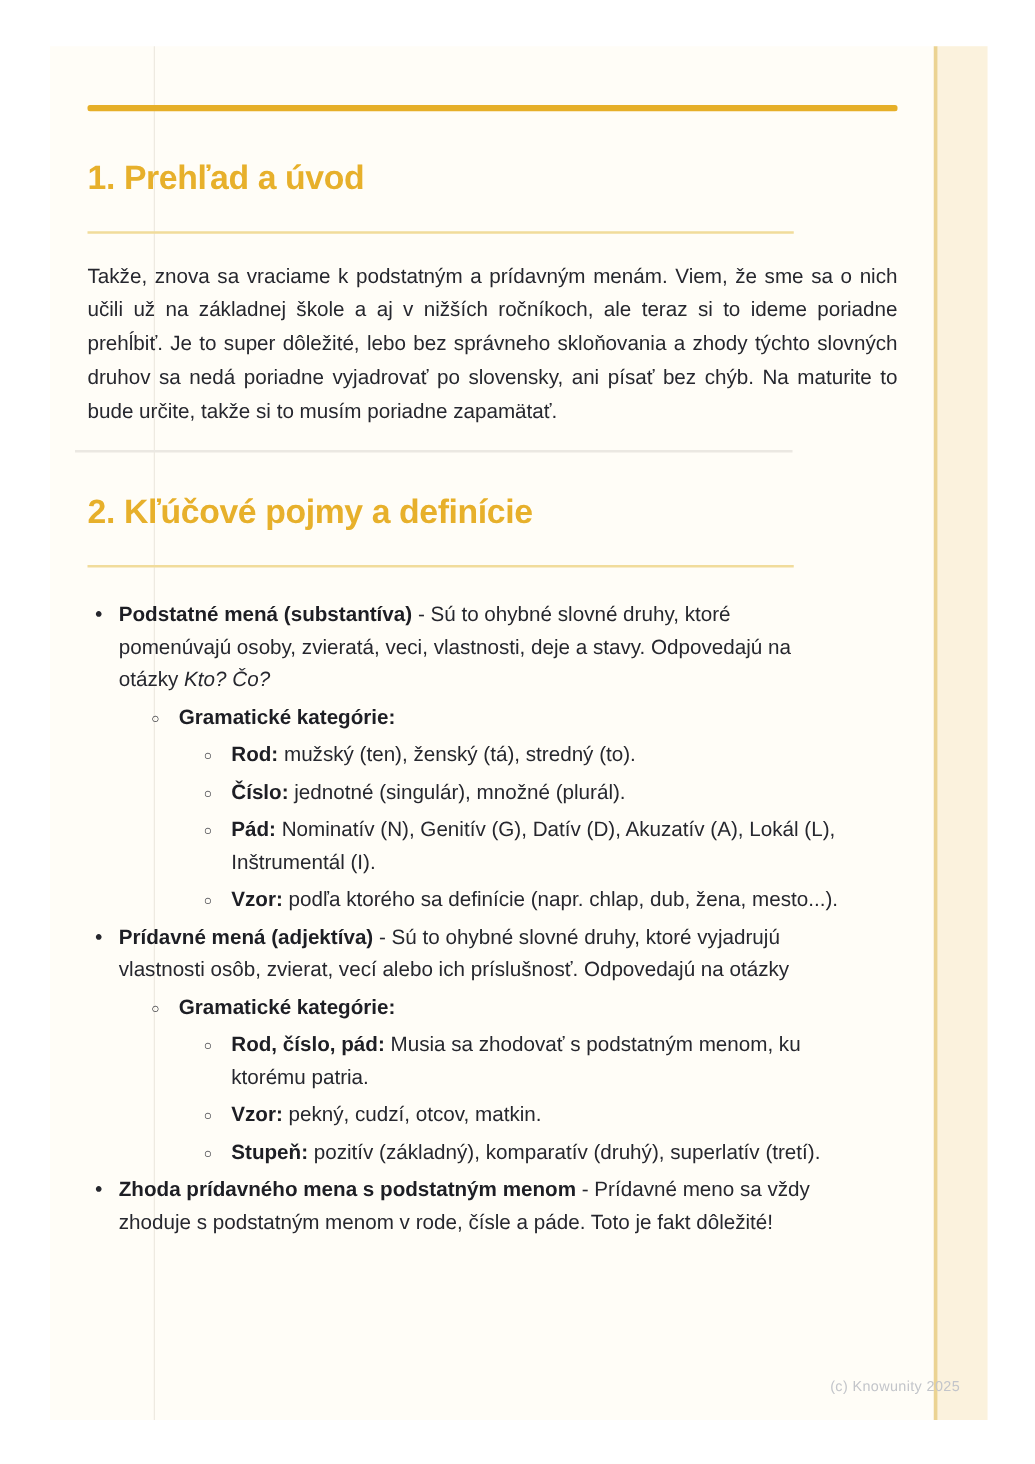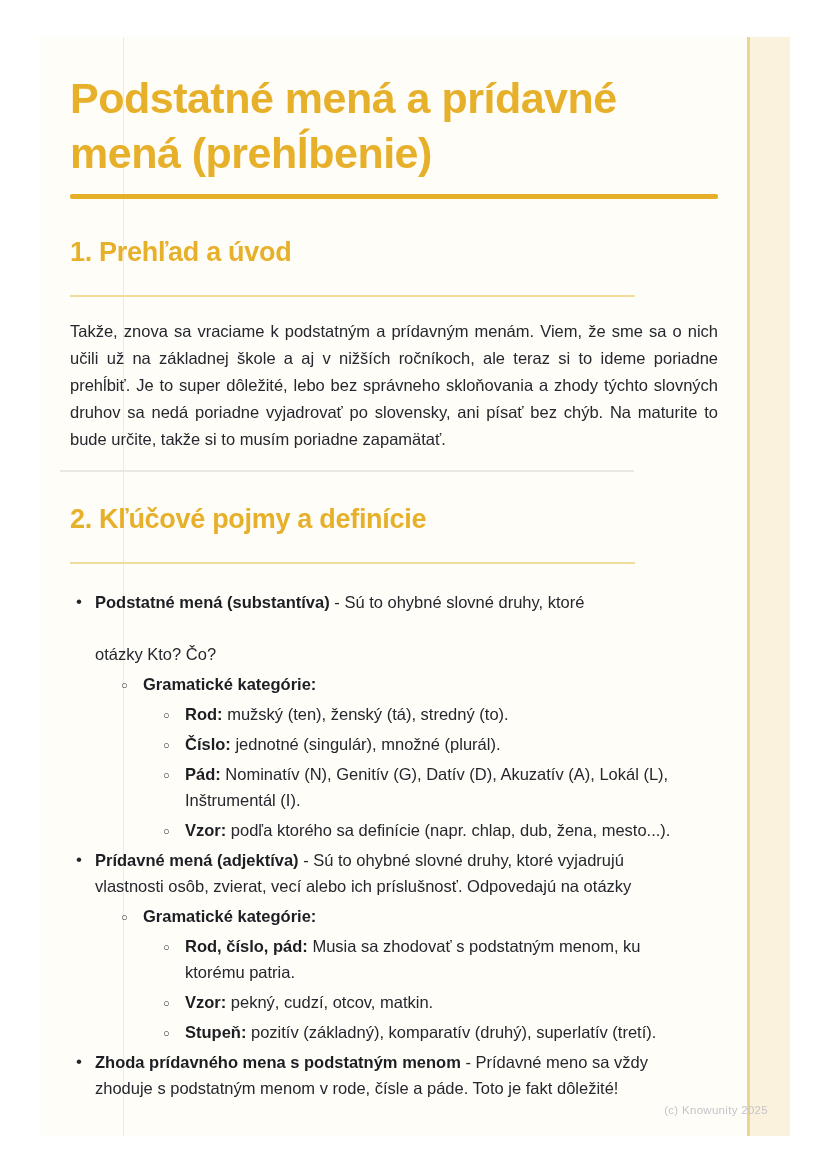--- a/index.html
+++ b/index.html
@@ -101,53 +101,52 @@
   li.lv3{padding-left:115px;}
   .marker{
     position:absolute;
     top:0;
     color:#26272E;
   }
   .m1{left:6px;font-size:17px;}
   .m2{left:51px;font-size:11px;top:1px;}
   .m3{left:93px;font-size:11px;top:1px;}
   .b{font-weight:700;color:#1D1E24;}
-  .i{}
+  .i{font-style:italic;}
   .watermark{
     position:absolute;
     right:22px;bottom:20px;
     font-size:11.5px;
     letter-spacing:0.3px;
     color:#C3C5CA;
   }
 </style>
 </head>
 <body>
 
 <div class="paper">
   <div class="margin-strip"></div>
   <div class="margin-rule"></div>
   <div class="paper-line"></div>
 
   <div class="content">
-    <h1 class="title">Podstatné mená a prídavné mená (prehĺbenie)</h1>
     <div class="title-rule"></div>
 
     <div class="sec-head sec1-head">
       <h2 class="sec-title">1. Prehľad a úvod</h2>
     </div>
     <p class="para">Takže, znova sa vraciame k podstatným a prídavným menám. Viem, že sme sa o nich učili už na základnej škole a aj v nižších ročníkoch, ale teraz si to ideme poriadne prehĺbiť. Je to super dôležité, lebo bez správneho skloňovania a zhody týchto slovných druhov sa nedá poriadne vyjadrovať po slovensky, ani písať bez chýb. Na maturite to bude určite, takže si to musím poriadne zapamätať.</p>
 
     <hr class="divider">
 
     <div class="sec-head sec2-head">
       <h2 class="sec-title">2. Kľúčové pojmy a definície</h2>
     </div>
     <ul class="concepts" id="concept-list">
-        <li class="lv1"><span class="marker m1">•</span><span class="b">Podstatné mená (substantíva)</span><span> - Sú to ohybné slovné druhy, ktoré</span><br><br><span>otázky </span><span class="i">Kto? Čo?</span></li>
+        <li class="lv1"><span class="marker m1">•</span><span class="b">Podstatné mená (substantíva)</span><span> - Sú to ohybné slovné druhy, ktoré</span><br><span>pomenúvajú osoby, zvieratá, veci, vlastnosti, deje a stavy. Odpovedajú na</span><br><span>otázky </span><span class="i">Kto? Čo?</span></li>
         <li class="lv2"><span class="marker m2">○</span><span class="b">Gramatické kategórie:</span></li>
         <li class="lv3"><span class="marker m3">○</span><span class="b">Rod:</span><span> mužský (ten), ženský (tá), stredný (to).</span></li>
         <li class="lv3"><span class="marker m3">○</span><span class="b">Číslo:</span><span> jednotné (singulár), množné (plurál).</span></li>
         <li class="lv3"><span class="marker m3">○</span><span class="b">Pád:</span><span> Nominatív (N), Genitív (G), Datív (D), Akuzatív (A), Lokál (L),</span><br><span>Inštrumentál (I).</span></li>
         <li class="lv3"><span class="marker m3">○</span><span class="b">Vzor:</span><span> podľa ktorého sa definície (napr. chlap, dub, žena, mesto...).</span></li>
         <li class="lv1"><span class="marker m1">•</span><span class="b">Prídavné mená (adjektíva)</span><span> - Sú to ohybné slovné druhy, ktoré vyjadrujú</span><br><span>vlastnosti osôb, zvierat, vecí alebo ich príslušnosť. Odpovedajú na otázky</span><br></li>
         <li class="lv2"><span class="marker m2">○</span><span class="b">Gramatické kategórie:</span></li>
         <li class="lv3"><span class="marker m3">○</span><span class="b">Rod, číslo, pád:</span><span> Musia sa zhodovať s podstatným menom, ku</span><br><span>ktorému patria.</span></li>
         <li class="lv3"><span class="marker m3">○</span><span class="b">Vzor:</span><span> pekný, cudzí, otcov, matkin.</span></li>
         <li class="lv3"><span class="marker m3">○</span><span class="b">Stupeň:</span><span> pozitív (základný), komparatív (druhý), superlatív (tretí).</span></li>

